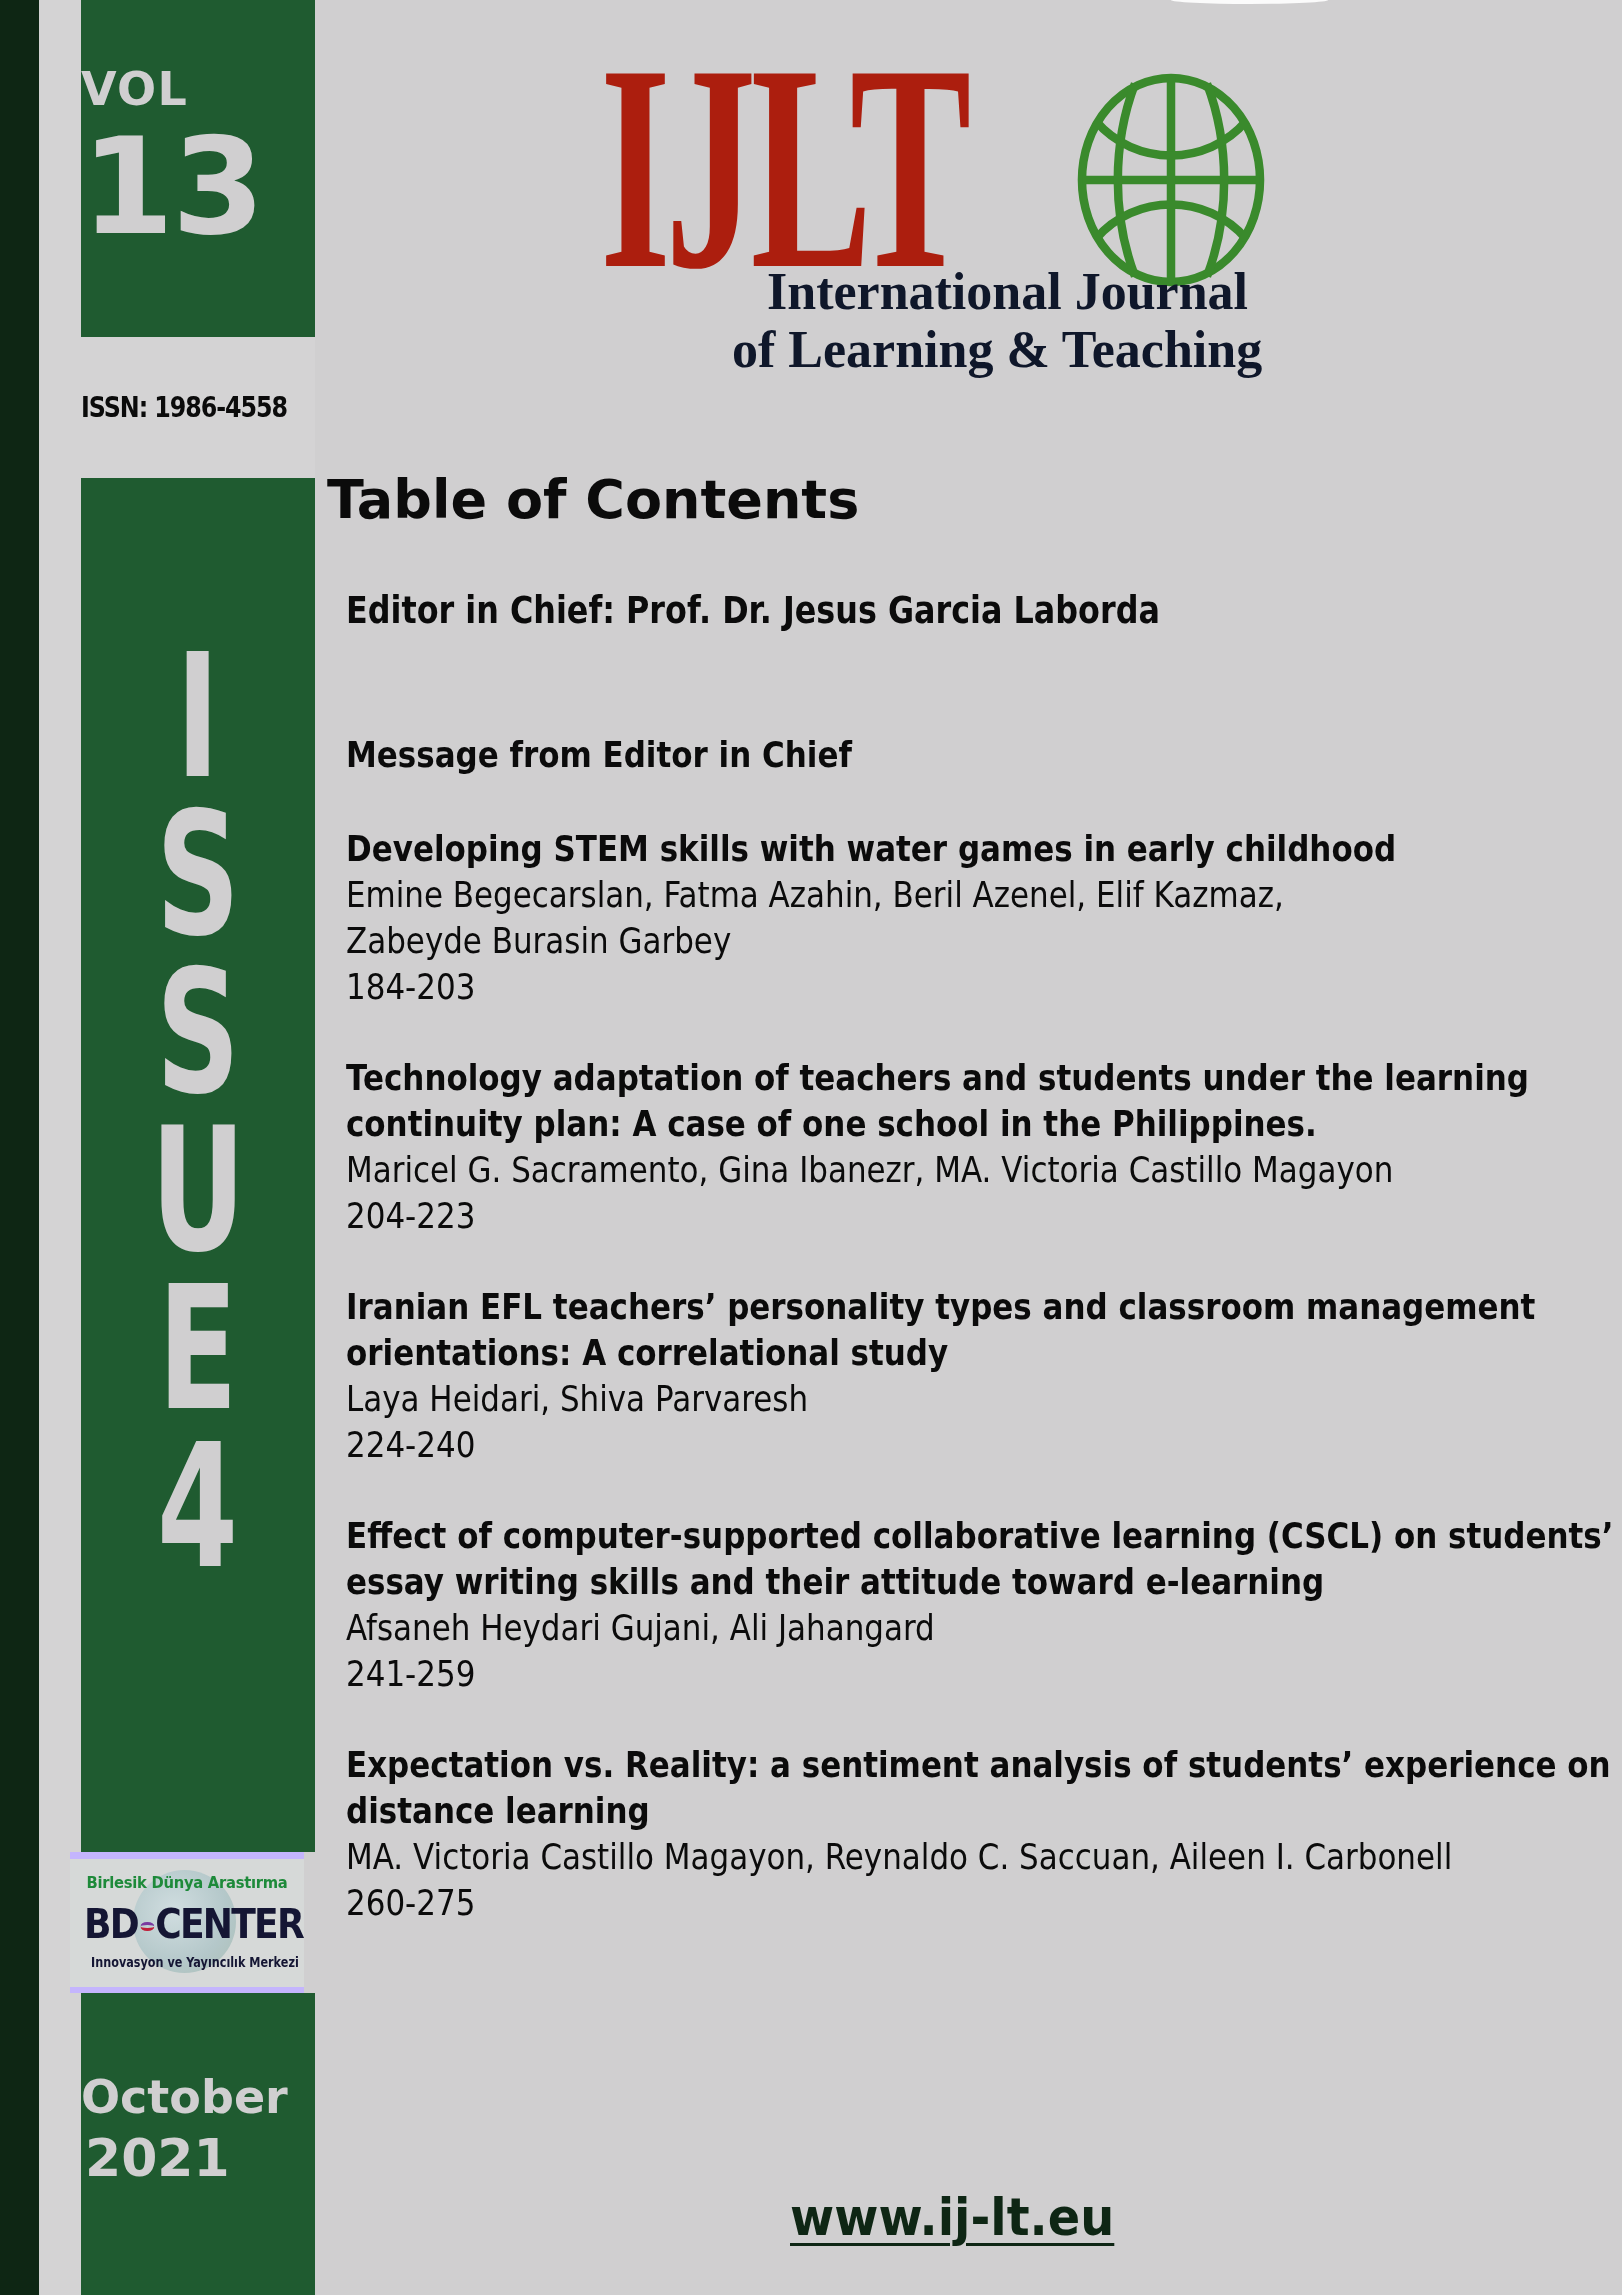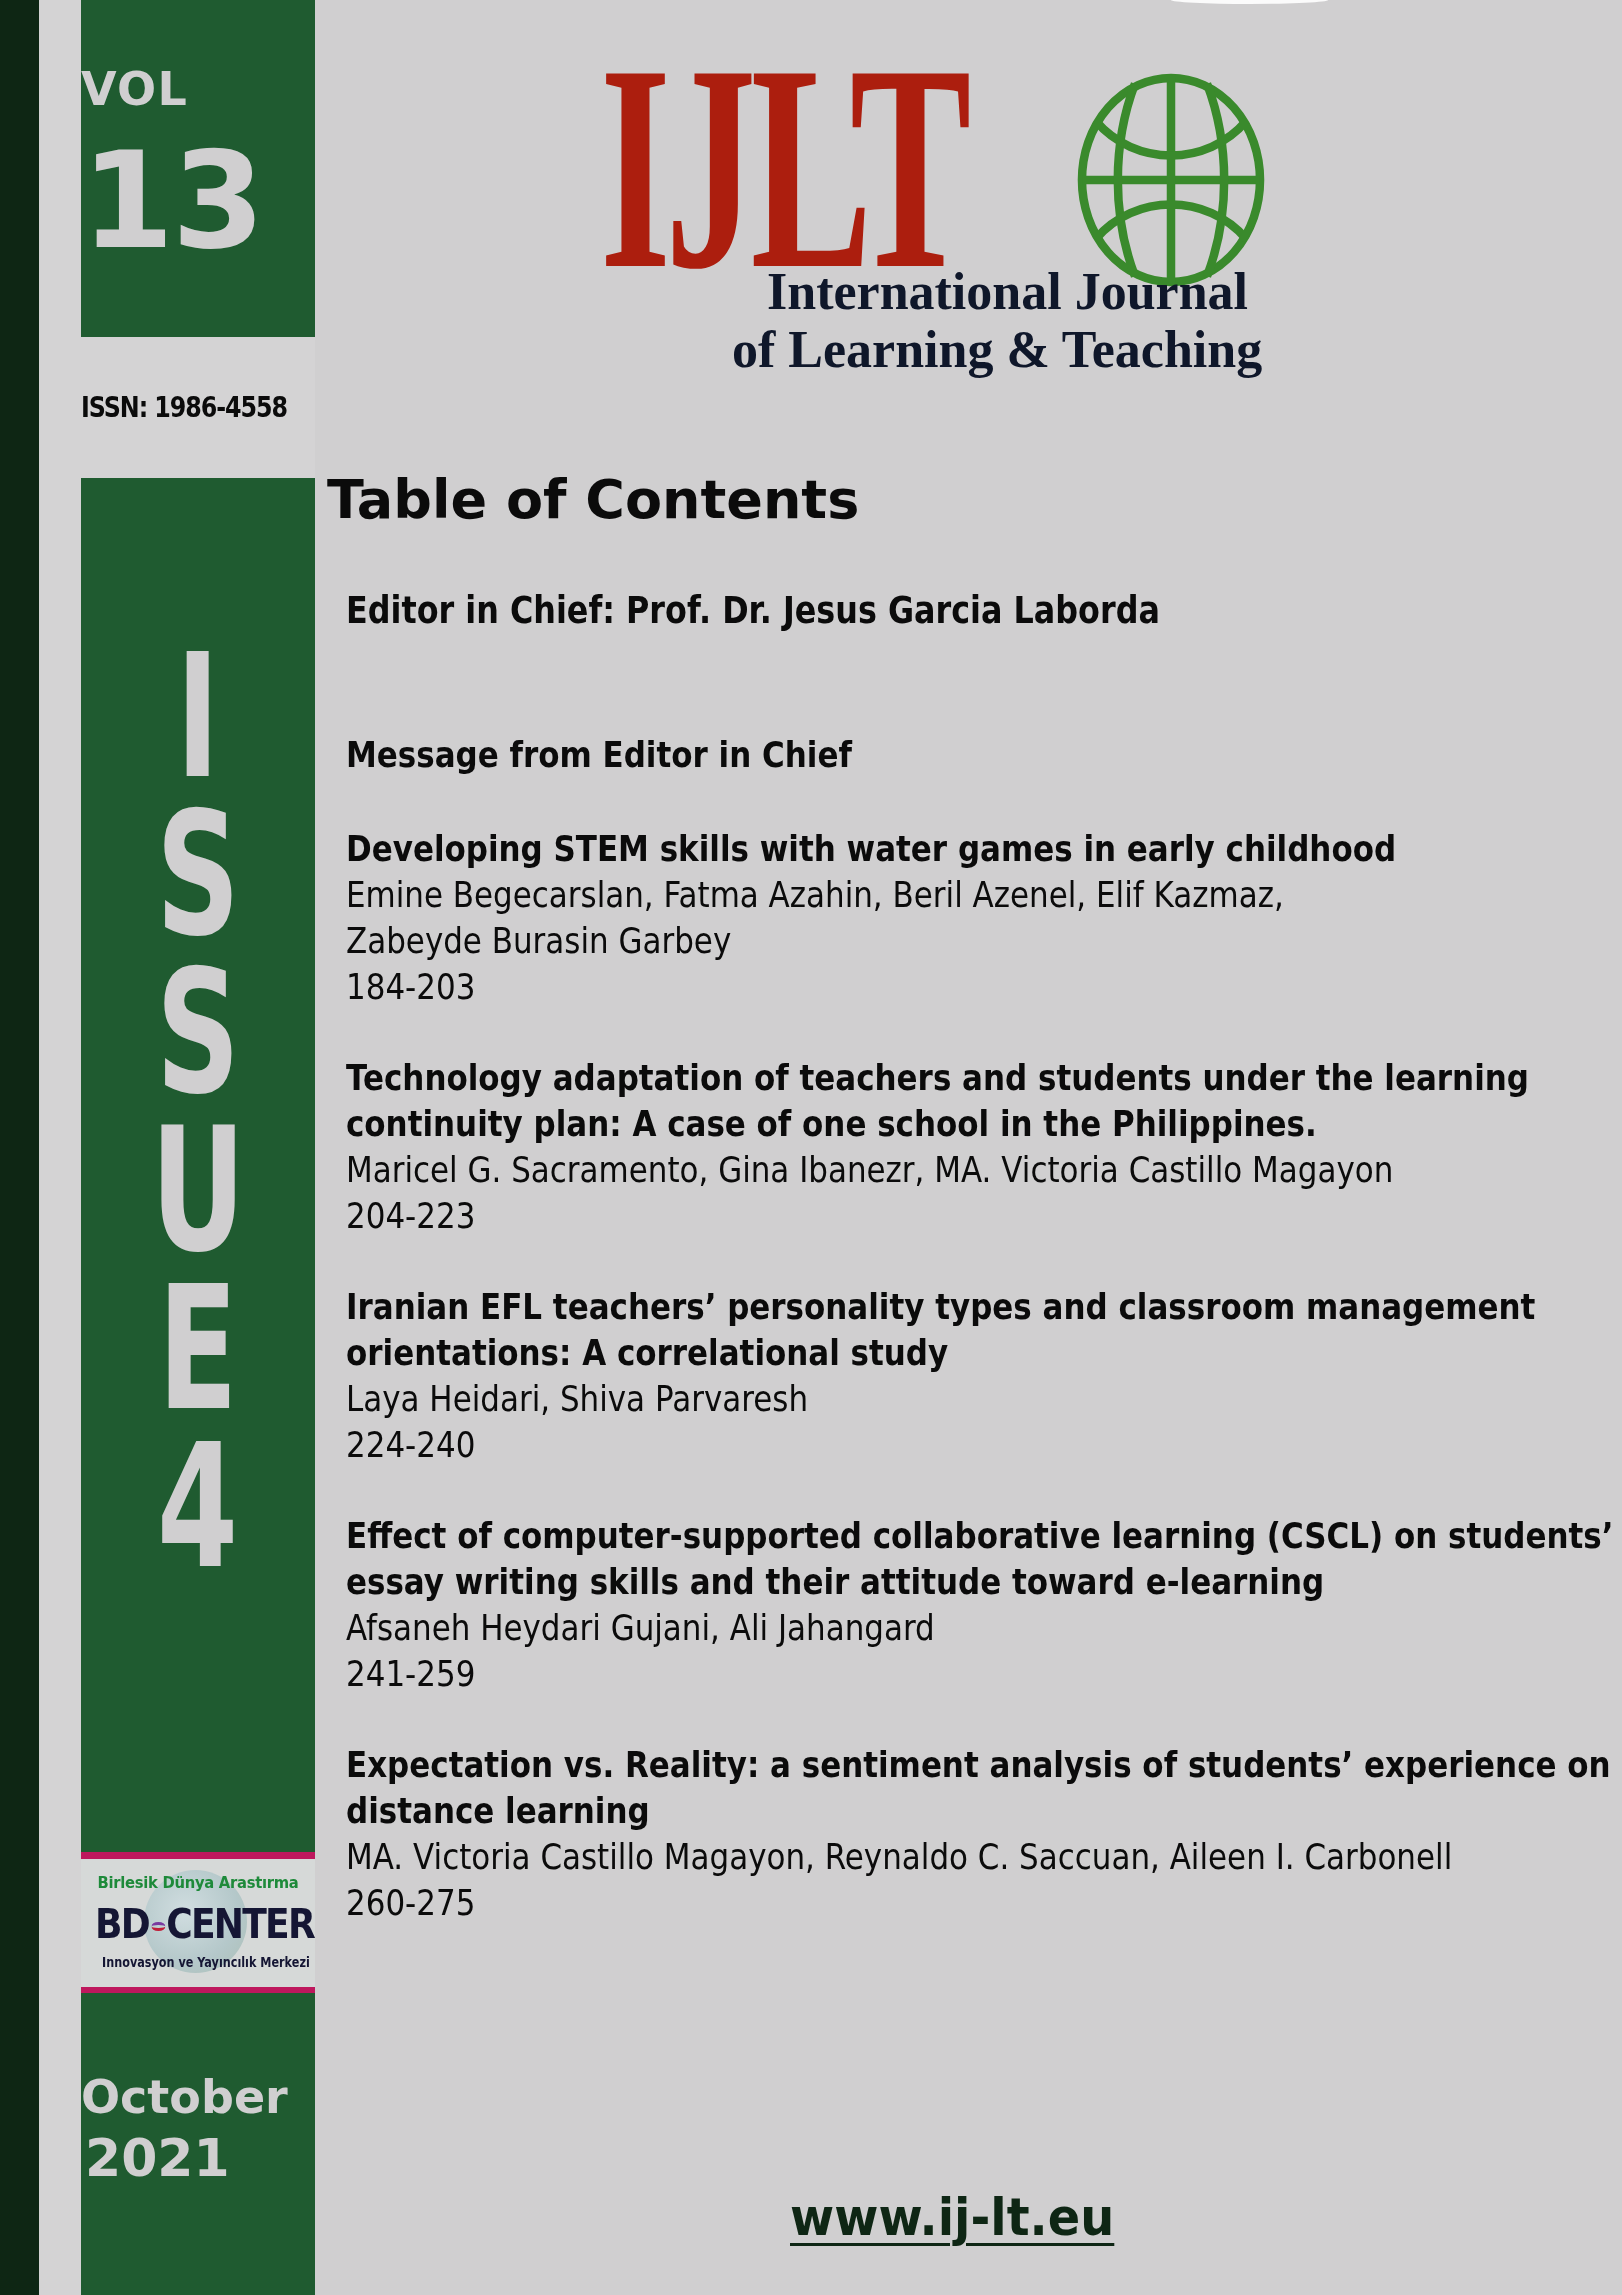--- a/index.html
+++ b/index.html
@@ -6,29 +6,29 @@
   html, body { width:1623px; height:2295px; overflow:hidden; }
   body { background:#d0cfd0; position:relative; font-family:"Liberation Sans", "DejaVu Sans", sans-serif; color:#0b0b0b; }
 
   .spine-dark { position:absolute; left:0; top:0; width:39px; height:2295px; background:#0e2614; }
   .spine-gap { position:absolute; left:39px; top:0; width:42px; height:2295px; background:#d4d3d4; }
   .side-band-light { position:absolute; left:81px; top:337px; width:234px; height:141px; background:#d4d3d4; }
 
   .green-box { position:absolute; left:81px; width:234px; background:#1f5b30; color:#d0cfd0; text-align:left; font-family:"DejaVu Sans", sans-serif; font-weight:bold; }
   .vol-box { top:0; height:337px; }
   .vol-label { position:absolute; left:0; right:0; top:62px; font-size:46px; letter-spacing:1.3px; }
-  .vol-num { position:absolute; left:0; right:0; top:134px; font-size:134px; line-height:1; letter-spacing:-2.6px; }
+  .vol-num { position:absolute; left:0; right:0; top:120px; font-size:134px; line-height:1; letter-spacing:-2.6px; }
 
   .issn { position:absolute; left:81px; top:390px; width:234px; font-family:"DejaVu Sans", sans-serif; font-weight:bold; font-size:29px; letter-spacing:-1.3px; color:#0b0b0b; text-align:left; transform:scaleX(0.82); transform-origin:left center; white-space:nowrap; }
 
   .issue-box { top:478px; height:1374px; }
   .issue-letters { position:absolute; left:0; right:0; top:160px; display:flex; flex-direction:column; align-items:center; }
   .issue-letters span { display:block; font-size:111px; line-height:158px; height:158px; transform:scaleY(1.55) scaleX(1.05); }
 
-  .bd-logo { position:absolute; left:81px; top:1852px; width:234px; height:141px; background:#be185d; padding:6.5px 0; }
+  .bd-logo { position:absolute; left:70px; top:1852px; width:234px; height:141px; background:#c4b5fd; padding:6.5px 0; }
   .bd-inner { position:relative; width:100%; height:100%; background:#d6d9d8; overflow:hidden; }
   .bd-globe { position:absolute; left:63px; top:11.8px; width:103px; height:103px; border-radius:50%; background:radial-gradient(circle at 40% 40%, #cfdfe3, #a9c2c5 60%, #9db5a9); opacity:0.75; }
   .bd-top { position:absolute; left:0; right:0; top:14.4px; text-align:center; color:#1e8a3a; font-family:"DejaVu Sans", sans-serif; font-weight:bold; font-size:16.4px; letter-spacing:-0.3px; white-space:nowrap; transform:scaleX(0.9); }
   .bd-mid { position:absolute; left:0; right:0; top:41px; text-align:center; color:#151634; font-family:"DejaVu Sans", sans-serif; font-weight:bold; font-size:41px; letter-spacing:-2px; white-space:nowrap; transform:scaleX(0.88); }
   .bd-mid .swirl { display:inline-block; width:15.7px; height:9.2px; margin:0 1.3px 0 2.6px; border-top:3.3px solid #7a3aa0; border-bottom:3.3px solid #c0203a; border-radius:50%; vertical-align:middle; }
   .bd-bot { position:absolute; left:0; right:0; top:95px; text-align:center; color:#151634; font-family:"DejaVu Sans", sans-serif; font-weight:bold; font-size:13.7px; white-space:nowrap; transform:scaleX(0.82); }
 
   .date-box { top:1993px; height:303px; }
   .date-month { position:absolute; left:0; right:0; top:77px; font-size:46px; }
   .date-year { position:absolute; left:4px; right:0; top:135px; font-size:52px; }

